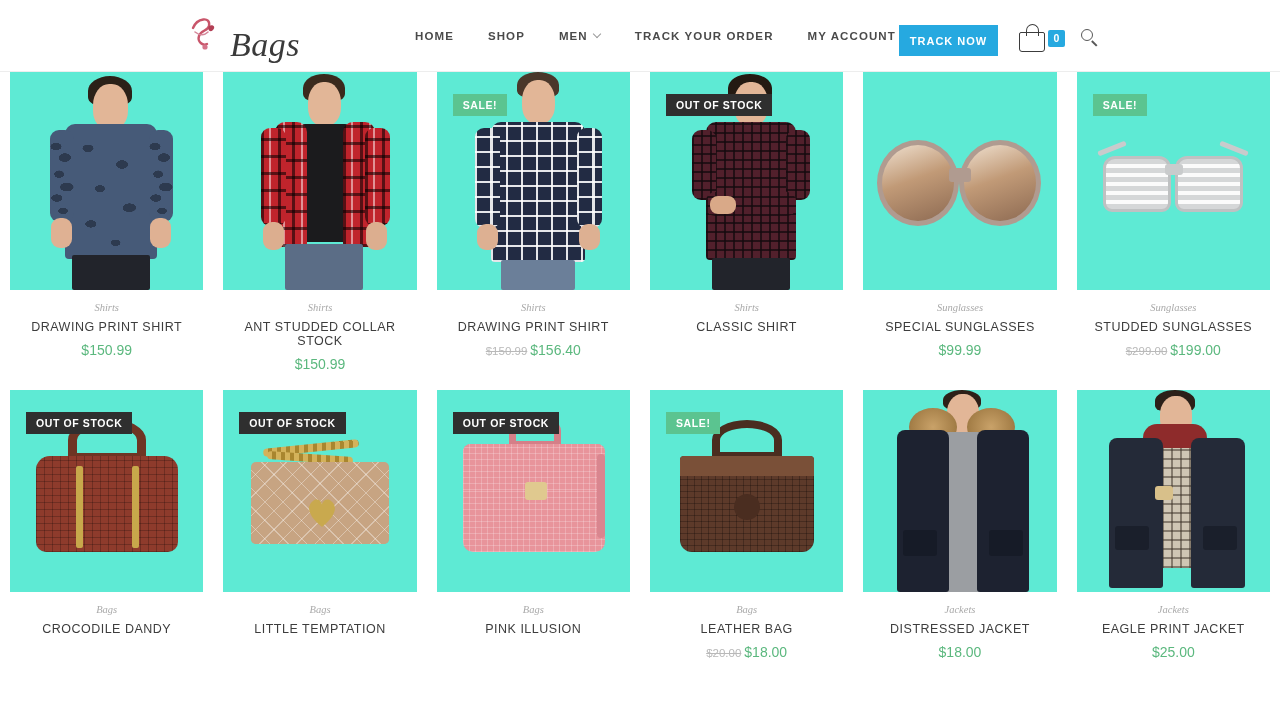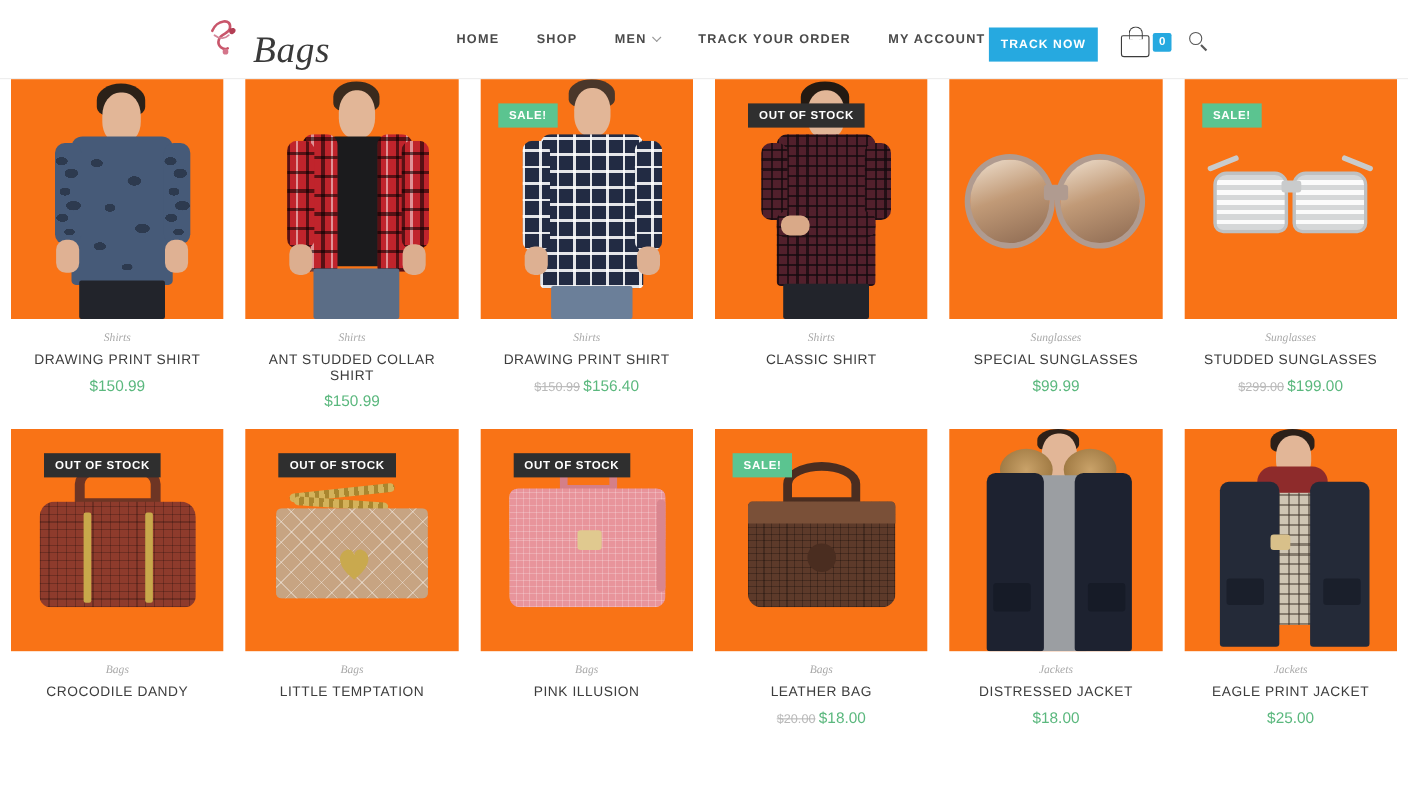--- a/index.html
+++ b/index.html
@@ -79,30 +79,30 @@
   }
 
   
   .grid {
     width: 1280px; padding: 0;
     display: grid; grid-template-columns: repeat(6, 213.33px);
   }
   .card { padding: 0 10px; }
   .thumb {
     position: relative; width: 100%; height: 218px;
-    background: #f97316; overflow: hidden;
+    background: #5eead4; overflow: hidden;
   }
   .row2 .thumb { height: 202px; }
   .badge {
     position: absolute; left: 16px; top: 22px; z-index: 5;
     font-size: 10.5px; font-weight: 700; letter-spacing: .6px;
     color: #fff; padding: 6px 10px 5px; line-height: 1;
   }
   .badge.sale { background: #5bc490; }
-  .badge.oos  { background: #2f2f2f; margin-left: 14px; }
+  .badge.oos  { background: #2f2f2f; }
   .meta { padding-top: 12px; text-align: center; }
   .cat {
     font-size: 10.5px; font-style: italic; color: #a9a9a9;
     font-family: "Liberation Serif", serif; margin-bottom: 7px;
   }
   .pname { font-size: 12.5px; color: #3d3d3d; letter-spacing: .5px; margin-bottom: 8px; }
   .price { font-size: 14px; color: #5bb87e; }
   .price .old { color: #b9b9b9; text-decoration: line-through; font-size: 11.5px; margin-right: 3px; }
 
   
@@ -301,21 +301,21 @@
         <div class="torso s2-torso" style="left:120px;top:50px;width:32px;height:125px;"></div>
         <div class="arm s2-torso" style="left:38px;top:56px;width:25px;height:98px;"></div>
         <div class="arm s2-torso" style="left:142px;top:56px;width:25px;height:98px;"></div>
         <div class="arm" style="left:40px;top:150px;width:21px;height:28px;background:#dcae8f;"></div>
         <div class="arm" style="left:143px;top:150px;width:21px;height:28px;background:#dcae8f;"></div>
         <div class="pants" style="left:62px;top:172px;width:78px;height:46px;background:#5b6d86;"></div>
       </div>
     </div>
     <div class="meta">
       <div class="cat">Shirts</div>
-      <div class="pname">ANT STUDDED COLLAR SHIRT</div>
+      <div class="pname">ANT STUDDED COLLAR STOCK</div>
       <div class="price">$150.99</div>
     </div>
   </div>
 
   <div class="card">
     <div class="thumb">
       <div class="badge sale">SALE!</div>
       <div class="art">
         <div class="hair" style="left:80px;top:0px;width:42px;height:26px;background:#4a372a;"></div>
         <div class="model-head" style="left:85px;top:8px;width:33px;height:44px;"></div>

